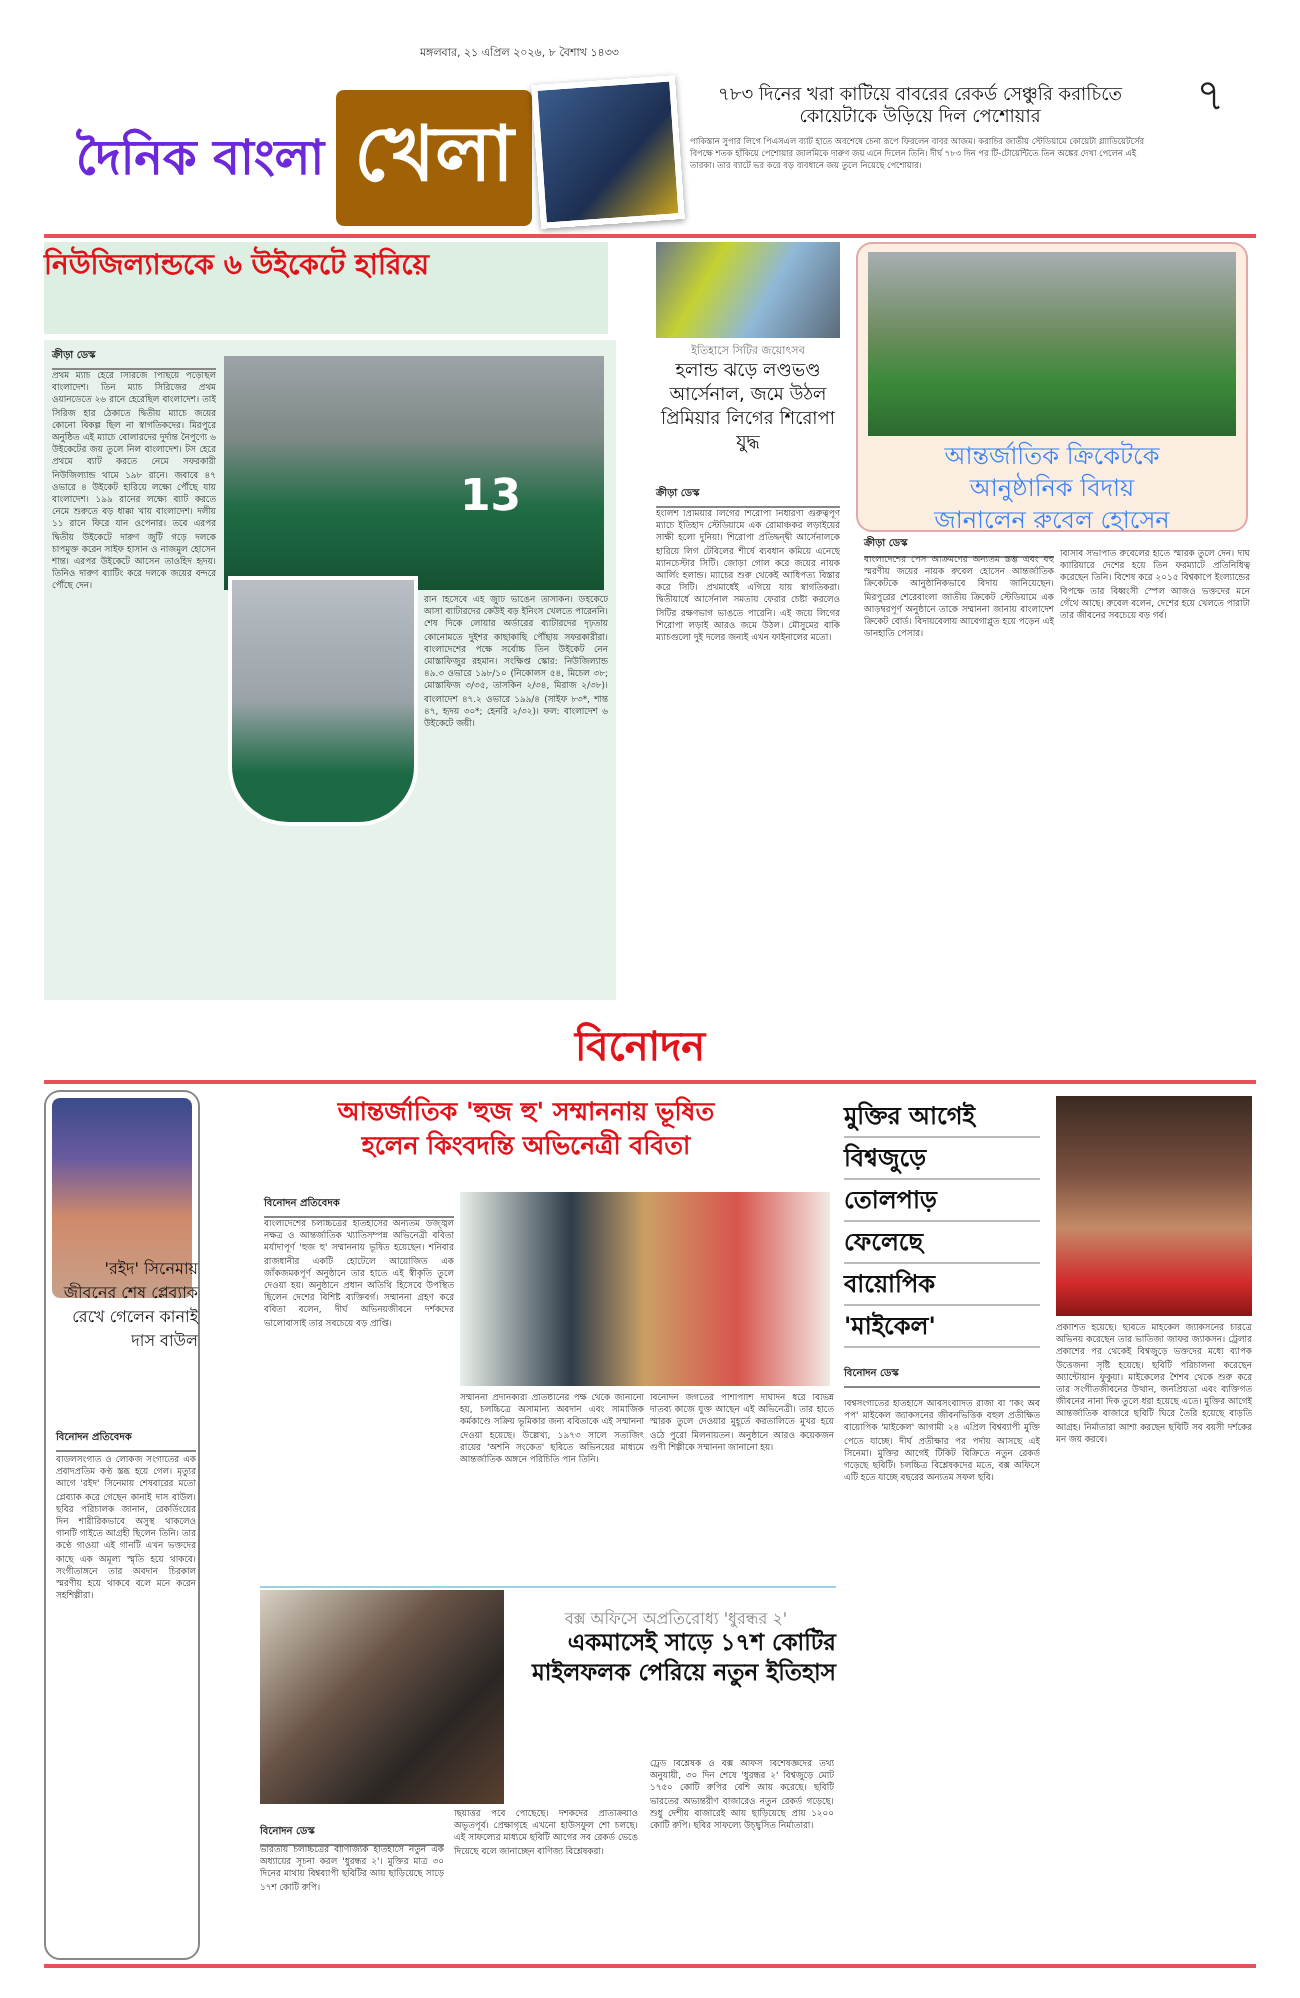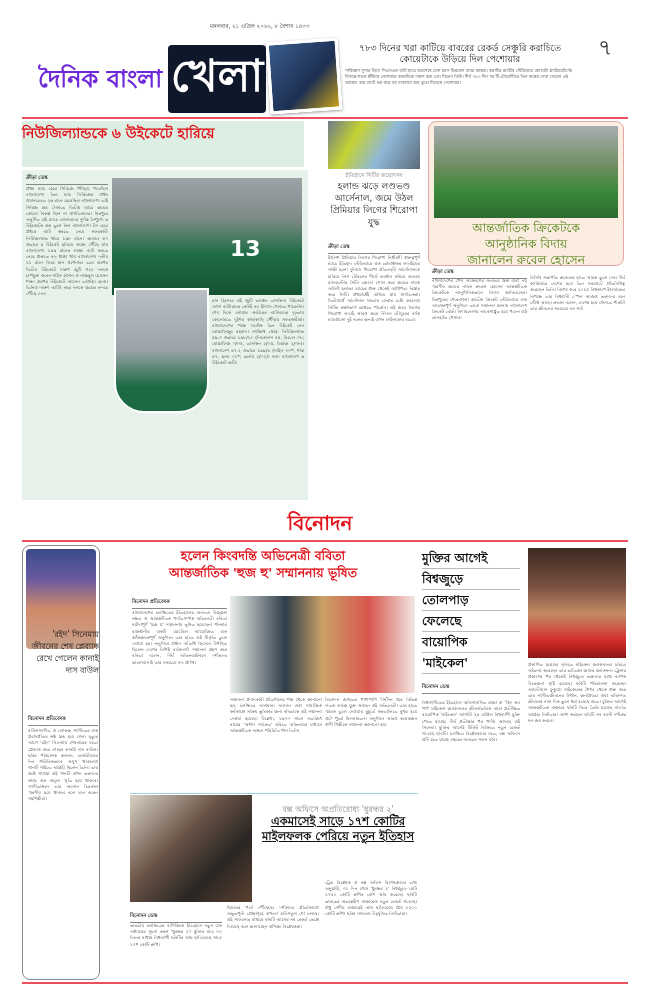--- a/index.html
+++ b/index.html
@@ -4,21 +4,21 @@
 <style>
   * { box-sizing: border-box; margin: 0; padding: 0; }
   html, body { width: 650px; height: 999px; background: #ffffff; overflow: hidden; }
   body { font-family: "DejaVu Sans", sans-serif; color: #222; position: relative; }
   .abs { position: absolute; }
 
   
   .dateline { left: 210px; top: 23px; font-size: 5.5px; color: #333; }
   .page-num { left: 598px; top: 30px; font-size: 22px; color: #222; font-family: "DejaVu Serif", serif; }
   .logo-left { left: 38px; top: 60px; font-size: 24px; font-weight: bold; color: #6d28d9; font-family: "DejaVu Serif", serif; }
-  .logo-right { left: 168px; top: 45px; height: 68px; width: 98px; background: #0f172a; color: #fff; font-size: 44px; font-weight: bold; display:flex; align-items:center; justify-content:center; border-radius: 4px; }
+  .logo-right { left: 168px; top: 45px; height: 68px; width: 98px; background: #a16207; color: #fff; font-size: 38px; font-weight: bold; display:flex; align-items:center; justify-content:center; border-radius: 4px; }
   .babar-photo { left: 268px; top: 40px; width: 72px; height: 72px; background: linear-gradient(135deg,#3a5c8c,#1d2f52 60%,#c9a21a); transform: rotate(-4deg); border: 3px solid #fff; box-shadow: 0 1px 3px rgba(0,0,0,.4); }
   .teaser-head { left: 345px; top: 43px; width: 230px; font-size: 9px; font-weight: normal; line-height: 11px; text-align: center; color: #111; }
   .teaser-body { left: 345px; top: 68px; width: 230px; font-size: 4.2px; line-height: 6px; color: #444; }
   .rule-red { height: 2px; background: #e8505a; }
 
   
   .lead-head-box { left: 22px; top: 121px; width: 282px; height: 46px; background: #dcefe2; }
   .lead-head { left: 22px; top: 123px; width: 282px; font-size: 14px; line-height: 21px; text-align: left; color: #e2121a; font-weight: bold; }
   .green-panel { left: 22px; top: 170px; width: 286px; height: 330px; background: #e6f2ea; }
   .byline { font-size: 5px; font-weight: bold; color: #222; border-bottom: 1px solid #888; padding-bottom: 2px; }
@@ -30,21 +30,21 @@
   
   .epl-photo { left: 328px; top: 121px; width: 92px; height: 48px; background: linear-gradient(120deg,#6d7b8a 0%,#c5d232 30%,#8fb8d8 60%,#5c6b7a 100%); }
   .epl-kicker { left: 328px; top: 172px; width: 92px; font-size: 5.5px; color: #777; text-align: center; }
   .epl-head { left: 328px; top: 180px; width: 92px; font-size: 9px; line-height: 12px; text-align: center; color: #111; }
   .epl-byline { left: 328px; top: 243px; width: 92px; }
   .epl-body { left: 328px; top: 255px; width: 92px; height: 245px; overflow: hidden; }
 
   
   .rubel-box { left: 428px; top: 121px; width: 196px; height: 145px; background: #fbeee0; border: 1px solid #e2a8a8; border-radius: 8px; }
   .rubel-photo { left: 434px; top: 126px; width: 184px; height: 92px; background: linear-gradient(180deg,#a8adb2 0%,#6c8c5e 45%,#3c8a3a 70%,#2c6a30 100%); }
-  .rubel-head { left: 428px; top: 220px; width: 196px; font-size: 12px; line-height: 16px; text-align: center; color: #4d7c0f; }
+  .rubel-head { left: 428px; top: 220px; width: 196px; font-size: 12px; line-height: 16px; text-align: center; color: #3b82f6; }
   .rubel-col1 { left: 432px; top: 275px; width: 95px; }
   .rubel-col2 { left: 530px; top: 275px; width: 95px; }
 
   
   .binodon-logo { left: 260px; top: 508px; width: 120px; height: 28px; font-size: 20px; font-weight: bold; color: #e2121a; text-align: center; }
   .kanai-box { left: 22px; top: 545px; width: 78px; height: 435px; border: 1px solid #888; border-radius: 8px; }
   .kanai-photo { left: 26px; top: 549px; width: 70px; height: 100px; background: linear-gradient(180deg,#3a4b8a 0%,#6a5aa0 30%,#d08a6a 60%,#c8a08a 100%); border-radius: 4px; }
   .kanai-head { left: 24px; top: 629px; width: 75px; font-size: 8px; line-height: 12px; text-align: right; color: #111; }
   .kanai-byline { left: 28px; top: 715px; width: 70px; }
   .kanai-body { left: 28px; top: 728px; width: 70px; height: 248px; overflow: hidden; }
@@ -57,21 +57,21 @@
   .bobita-c3 { left: 325px; top: 697px; width: 92px; height: 95px; overflow: hidden; }
 
   .mj-list { left: 422px; top: 548px; width: 98px; }
   .mj-line { font-size: 12px; line-height: 18px; font-weight: bold; color: #111; border-bottom: 1px solid #bbb; padding: 1px 0; }
   .mj-photo { left: 528px; top: 548px; width: 98px; height: 110px; background: linear-gradient(180deg,#3b2a22 0%,#7a5040 35%,#c48a66 60%,#d22a2a 85%,#8a1616 100%); }
   .mj-c1 { left: 422px; top: 700px; width: 98px; height: 280px; overflow: hidden; }
   .mj-c2 { left: 528px; top: 662px; width: 98px; height: 320px; overflow: hidden; }
 
   .dhurandhar-photo { left: 130px; top: 795px; width: 122px; height: 107px; background: linear-gradient(135deg,#d8d2c4 0%,#6b5548 40%,#2a2624 70%,#5a4030 100%); }
   .dh-kicker { left: 258px; top: 803px; width: 160px; font-size: 8px; color: #888; text-align: center; }
-  .dh-head { left: 258px; top: 814px; width: 160px; font-size: 11.5px; line-height: 15px; text-align: center; font-weight: bold; color: #111; text-decoration: underline; }
+  .dh-head { left: 258px; top: 814px; width: 160px; font-size: 11.5px; line-height: 15px; text-align: right; font-weight: bold; color: #111; }
   .dh-byline { left: 130px; top: 912px; width: 92px; }
   .dh-c1 { left: 130px; top: 923px; width: 92px; height: 52px; overflow: hidden; }
   .dh-c2 { left: 227px; top: 905px; width: 92px; height: 72px; overflow: hidden; }
   .dh-c3 { left: 325px; top: 880px; width: 92px; height: 95px; overflow: hidden; }
 </style>
 </head>
 <body>
 
 <div class="abs dateline">মঙ্গলবার, ২১ এপ্রিল ২০২৬, ৮ বৈশাখ ১৪৩৩</div>
 <div class="abs page-num">৭</div>
@@ -114,22 +114,22 @@
 <div class="abs binodon-logo">বিনোদন</div>
 <div class="abs rule-red" style="left:22px;top:540px;width:606px;"></div>
 
 <div class="abs kanai-box"></div>
 <div class="abs kanai-photo"></div>
 <div class="abs kanai-head">'রইদ' সিনেমায় জীবনের শেষ প্লেব্যাক রেখে গেলেন কানাই দাস বাউল</div>
 <div class="abs byline kanai-byline">বিনোদন প্রতিবেদক</div>
 <div class="abs body-text kanai-body">বাউলসংগীত ও লোকজ সংগীতের এক প্রবাদপ্রতিম কণ্ঠ স্তব্ধ হয়ে গেল। মৃত্যুর আগে 'রইদ' সিনেমায় শেষবারের মতো প্লেব্যাক করে গেছেন কানাই দাস বাউল। ছবির পরিচালক জানান, রেকর্ডিংয়ের দিন শারীরিকভাবে অসুস্থ থাকলেও গানটি গাইতে আগ্রহী ছিলেন তিনি। তার কণ্ঠে গাওয়া এই গানটি এখন ভক্তদের কাছে এক অমূল্য স্মৃতি হয়ে থাকবে। সংগীতাঙ্গনে তার অবদান চিরকাল স্মরণীয় হয়ে থাকবে বলে মনে করেন সহশিল্পীরা।</div>
 
 <div class="abs bobita-head">
+  <div>আন্তর্জাতিক 'হুজ হু' সম্মাননায় ভূষিত</div>
   <div>হলেন কিংবদন্তি অভিনেত্রী ববিতা</div>
-  <div>আন্তর্জাতিক 'হুজ হু' সম্মাননায় ভূষিত</div>
 </div>
 <div class="abs byline bobita-c1">বিনোদন প্রতিবেদক</div>
 <div class="abs body-text bobita-c1-body">বাংলাদেশের চলচ্চিত্রের ইতিহাসের অন্যতম উজ্জ্বল নক্ষত্র ও আন্তর্জাতিক খ্যাতিসম্পন্ন অভিনেত্রী ববিতা মর্যাদাপূর্ণ 'হুজ হু' সম্মাননায় ভূষিত হয়েছেন। শনিবার রাজধানীর একটি হোটেলে আয়োজিত এক জাঁকজমকপূর্ণ অনুষ্ঠানে তার হাতে এই স্বীকৃতি তুলে দেওয়া হয়। অনুষ্ঠানে প্রধান অতিথি হিসেবে উপস্থিত ছিলেন দেশের বিশিষ্ট ব্যক্তিবর্গ। সম্মাননা গ্রহণ করে ববিতা বলেন, দীর্ঘ অভিনয়জীবনে দর্শকদের ভালোবাসাই তার সবচেয়ে বড় প্রাপ্তি।</div>
 <div class="abs bobita-photo"></div>
 <div class="abs body-text bobita-c2">সম্মাননা প্রদানকারী প্রতিষ্ঠানের পক্ষ থেকে জানানো হয়, চলচ্চিত্রে অসামান্য অবদান এবং সামাজিক কর্মকাণ্ডে সক্রিয় ভূমিকার জন্য ববিতাকে এই সম্মাননা দেওয়া হয়েছে। উল্লেখ্য, ১৯৭৩ সালে সত্যজিৎ রায়ের 'অশনি সংকেত' ছবিতে অভিনয়ের মাধ্যমে আন্তর্জাতিক অঙ্গনে পরিচিতি পান তিনি।</div>
 <div class="abs body-text bobita-c3">বিনোদন জগতের পাশাপাশি দীর্ঘদিন ধরে বিভিন্ন দাতব্য কাজে যুক্ত আছেন এই অভিনেত্রী। তার হাতে স্মারক তুলে দেওয়ার মুহূর্তে করতালিতে মুখর হয়ে ওঠে পুরো মিলনায়তন। অনুষ্ঠানে আরও কয়েকজন গুণী শিল্পীকে সম্মাননা জানানো হয়।</div>
 
 <div class="abs mj-list">
   <div class="mj-line">মুক্তির আগেই</div>
   <div class="mj-line">বিশ্বজুড়ে</div>

